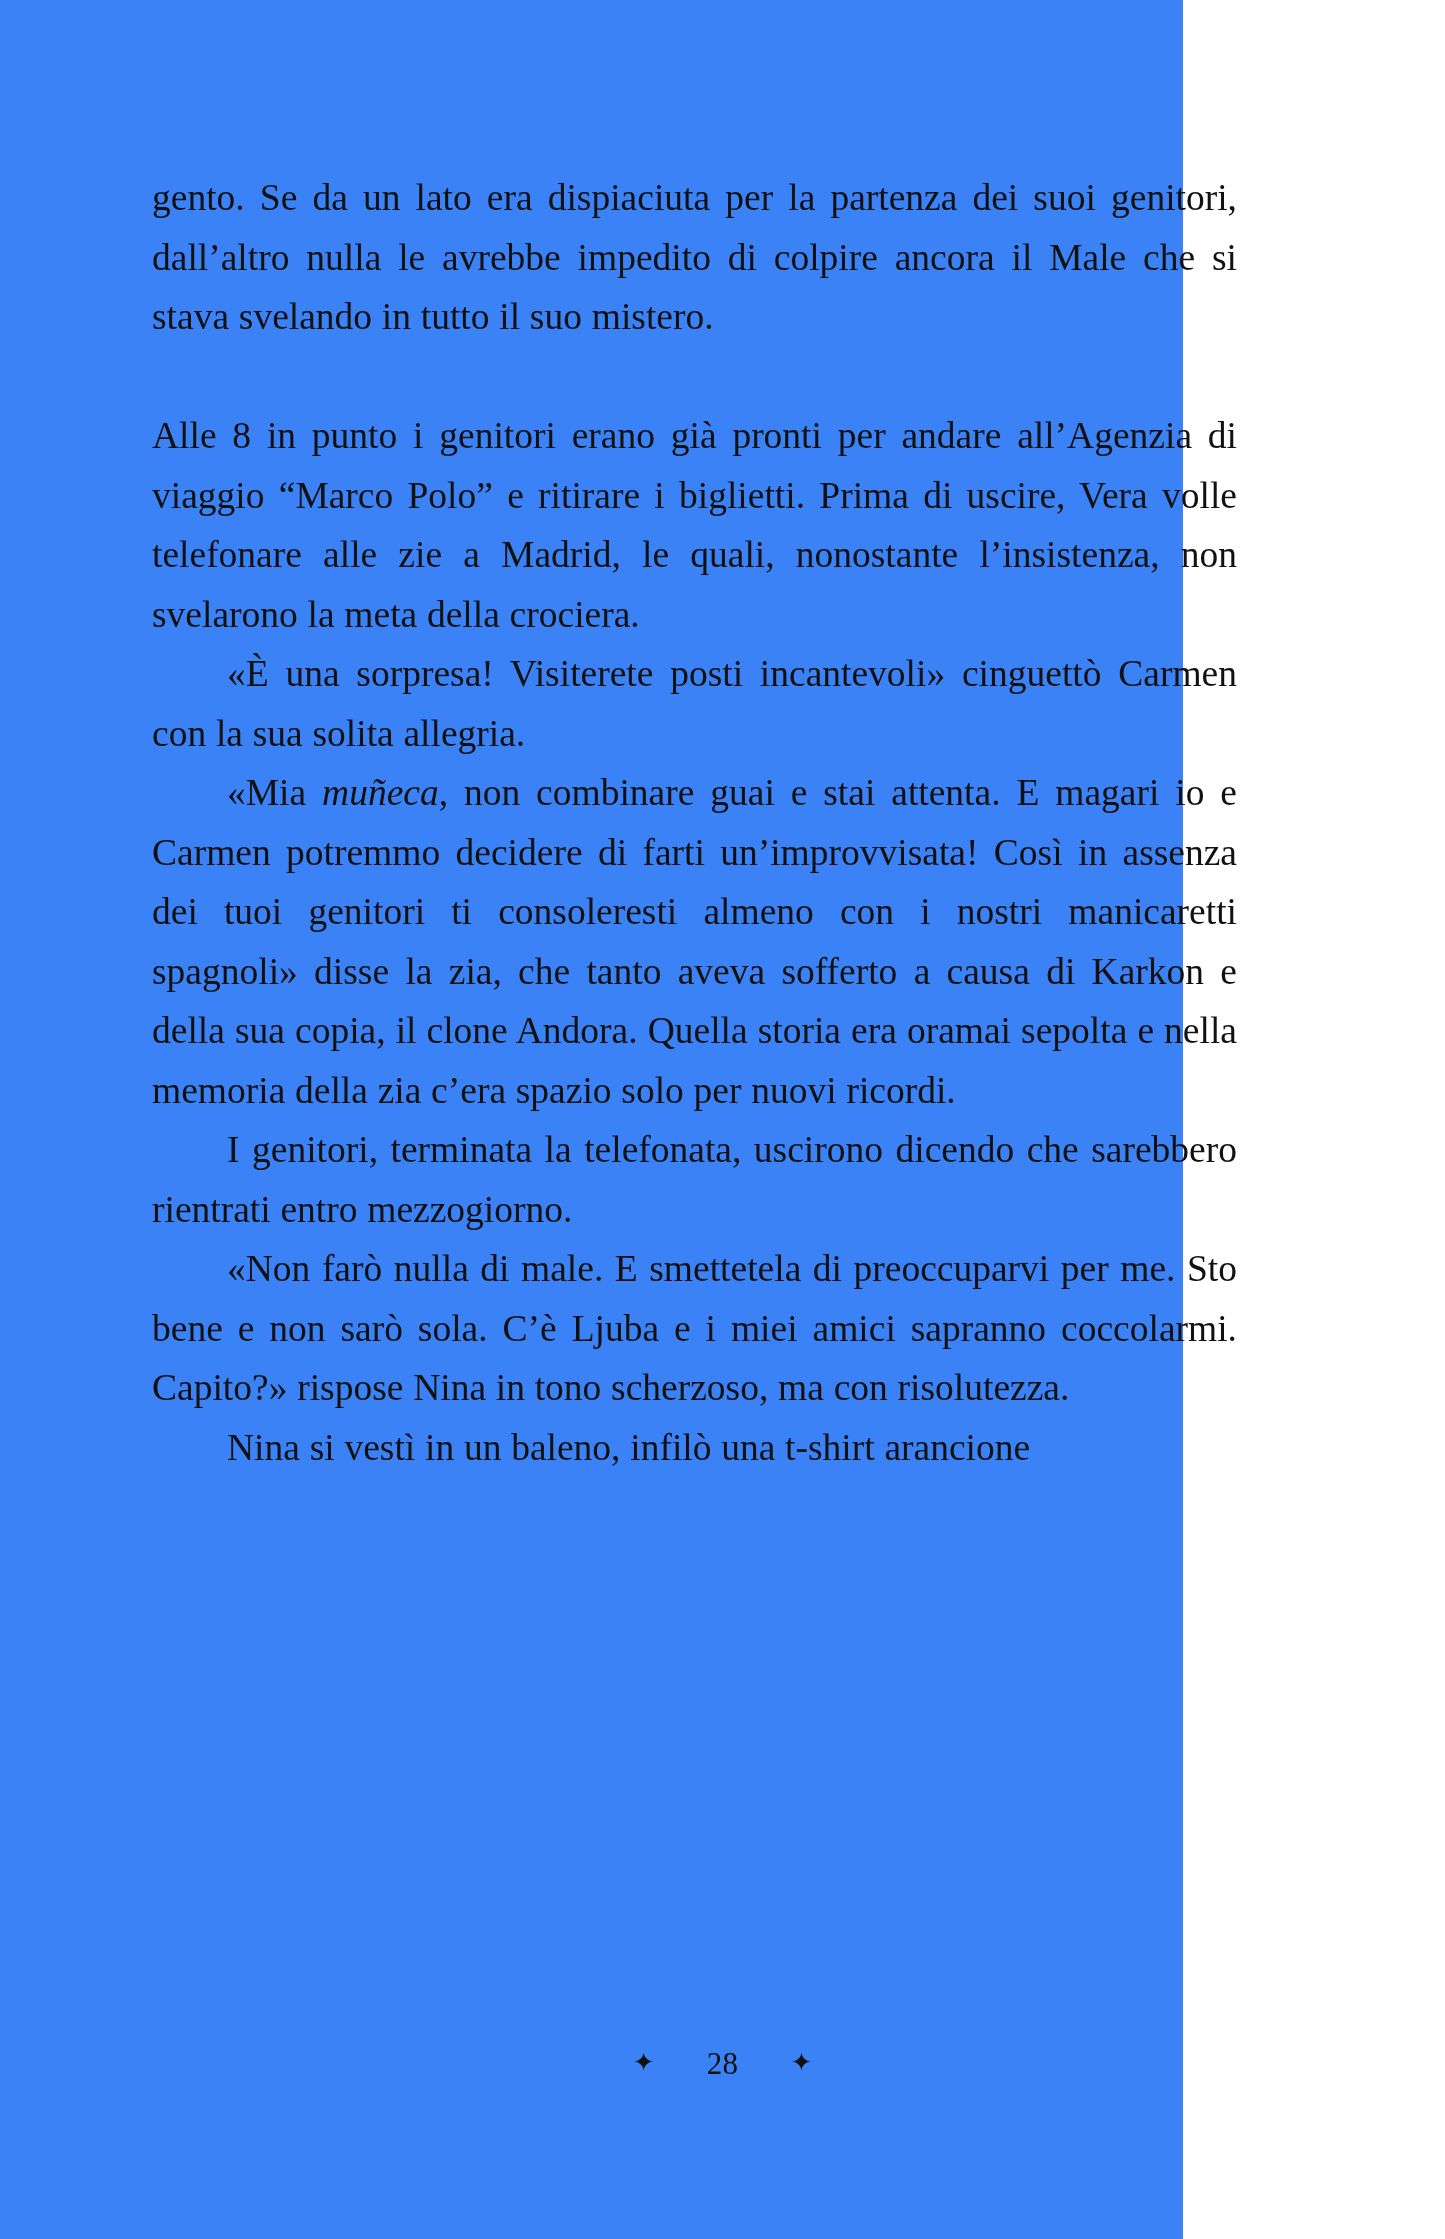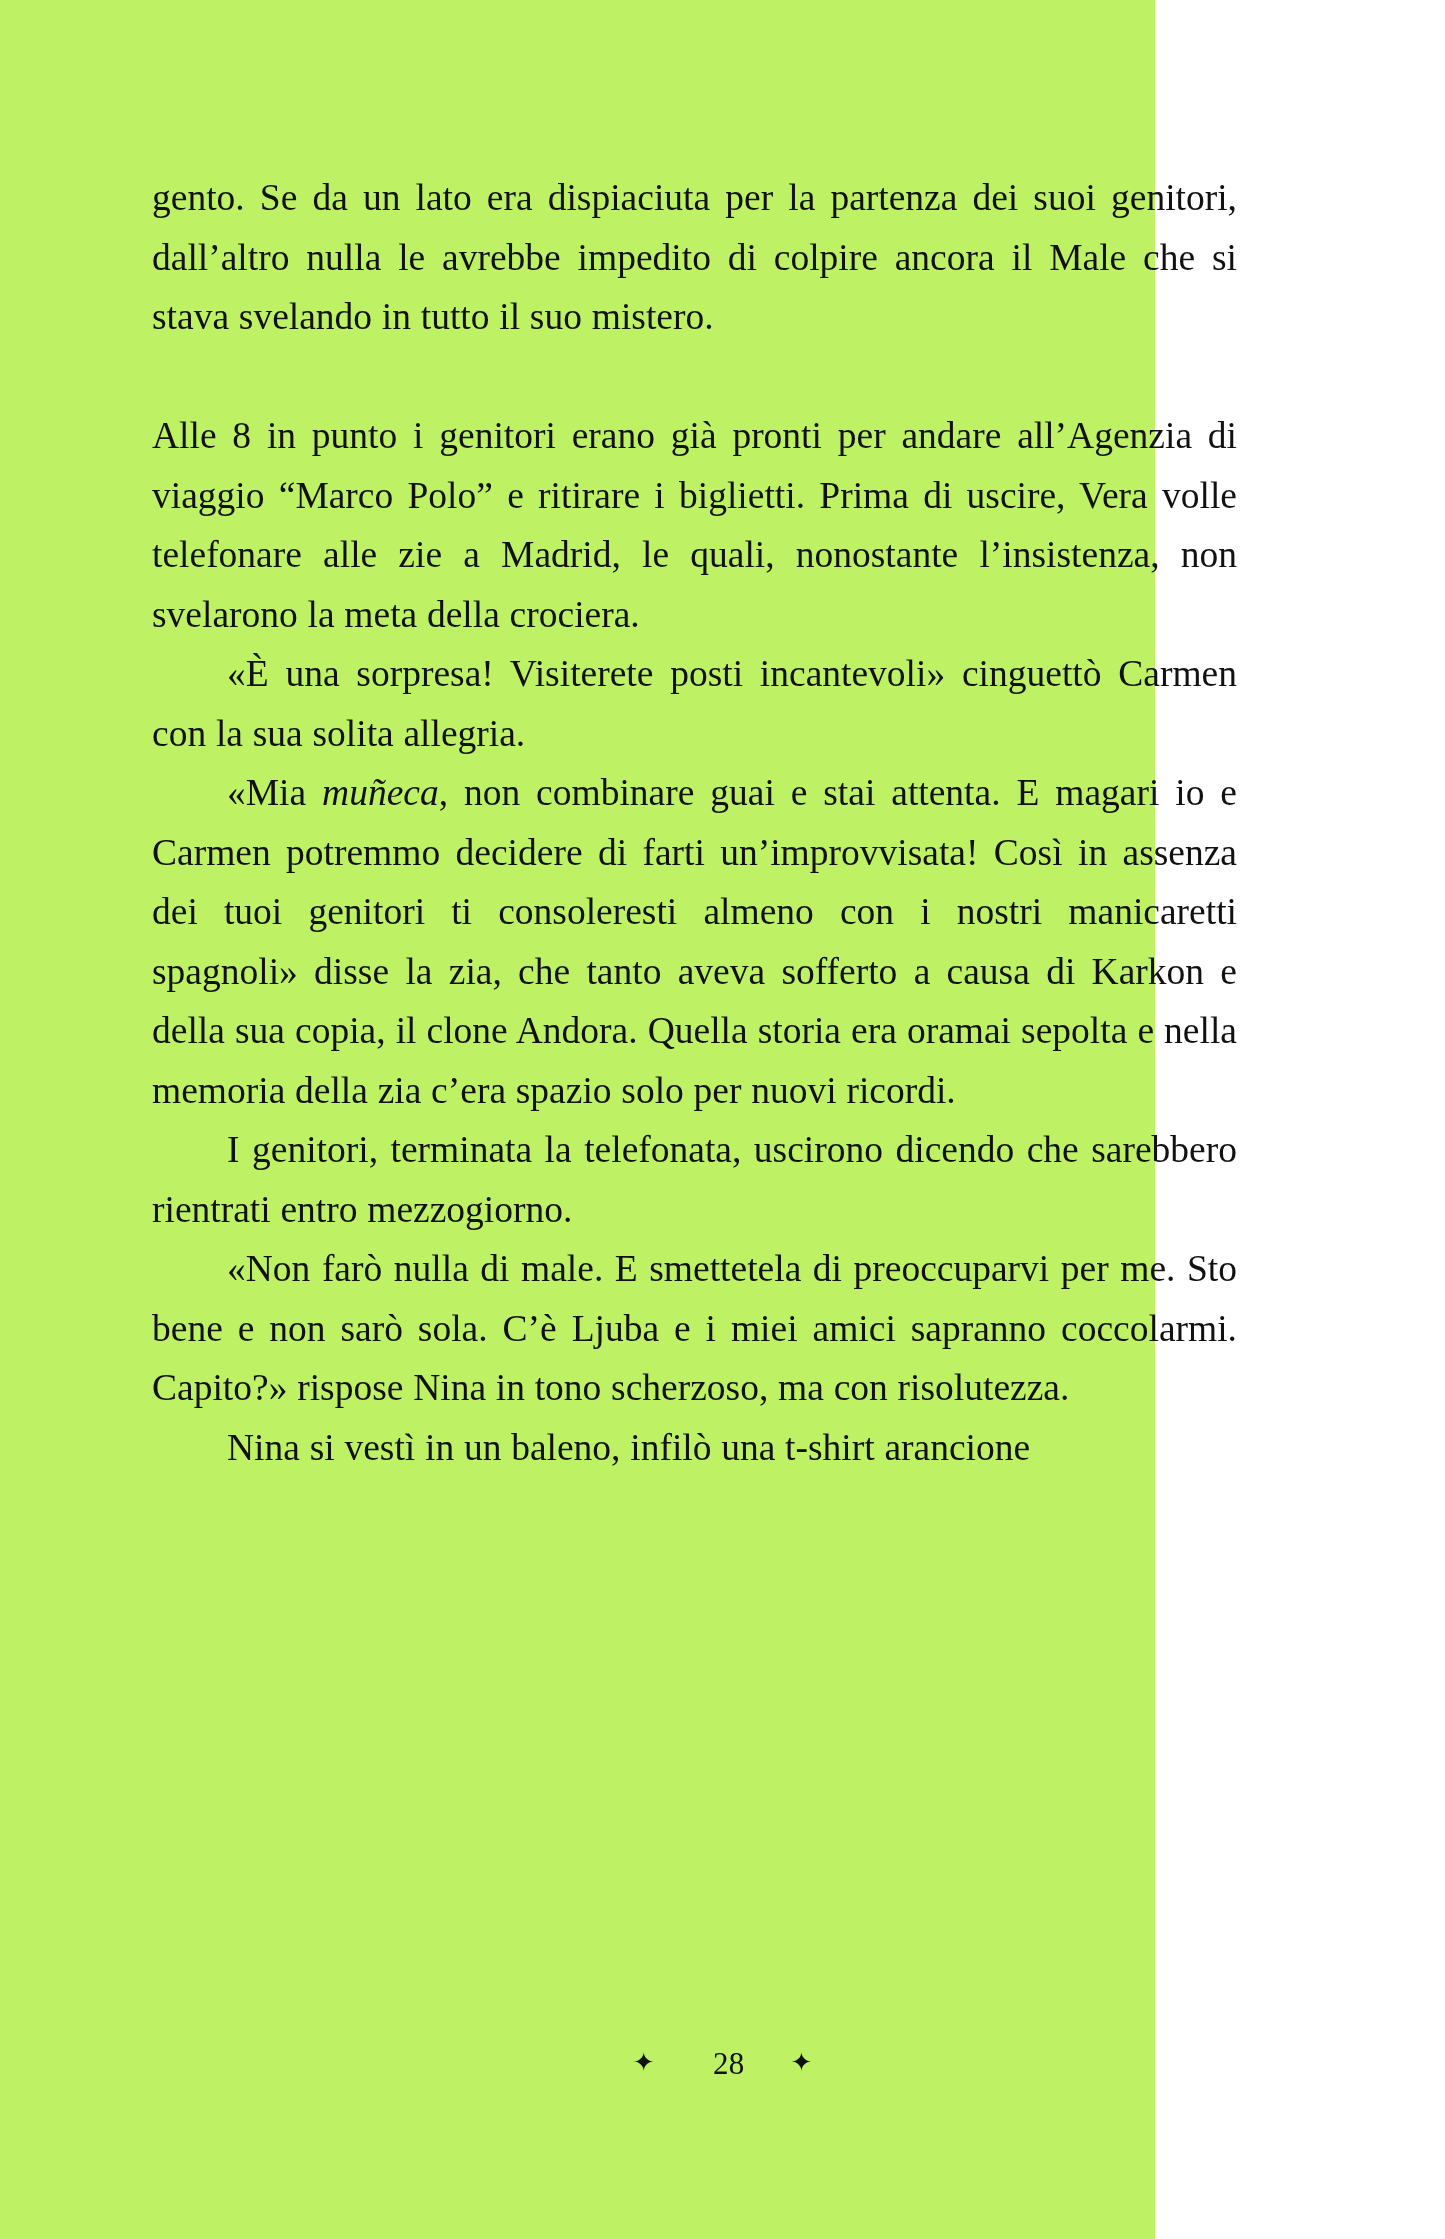--- a/index.html
+++ b/index.html
@@ -15,21 +15,22 @@
     color: #111111;
     overflow: hidden;
   }
 
   .page {
     position: absolute;
     left: 0;
     top: 0;
     width: 1155px;
     height: 2239px;
-    background: #bef264;
+    background: #3b82f6;
+    padding-left: 28px;
   }
 
   .text-block {
     position: absolute;
     left: 152px;
     top: 168px;
     width: 1085px;
   }
 
   p.para {
@@ -80,21 +81,21 @@
     display: inline-block;
     transform: translateY(-1px);
   }
 
   .footer .pageno {
     font-size: 31px;
     line-height: 1;
     color: #111111;
     letter-spacing: 0.01em;
     min-width: 44px;
-    text-align: right;
+    text-align: center;
   }
 </style>
 </head>
 <body>
 
 <div class="page">
 
   <div class="text-block">
 
     <p class="para" id="p1">gento. Se da un lato era dispiaciuta per la partenza dei suoi genitori, dall’altro nulla le avrebbe impedito di colpire ancora il Male che si stava svelando in tutto il suo mistero.</p>

